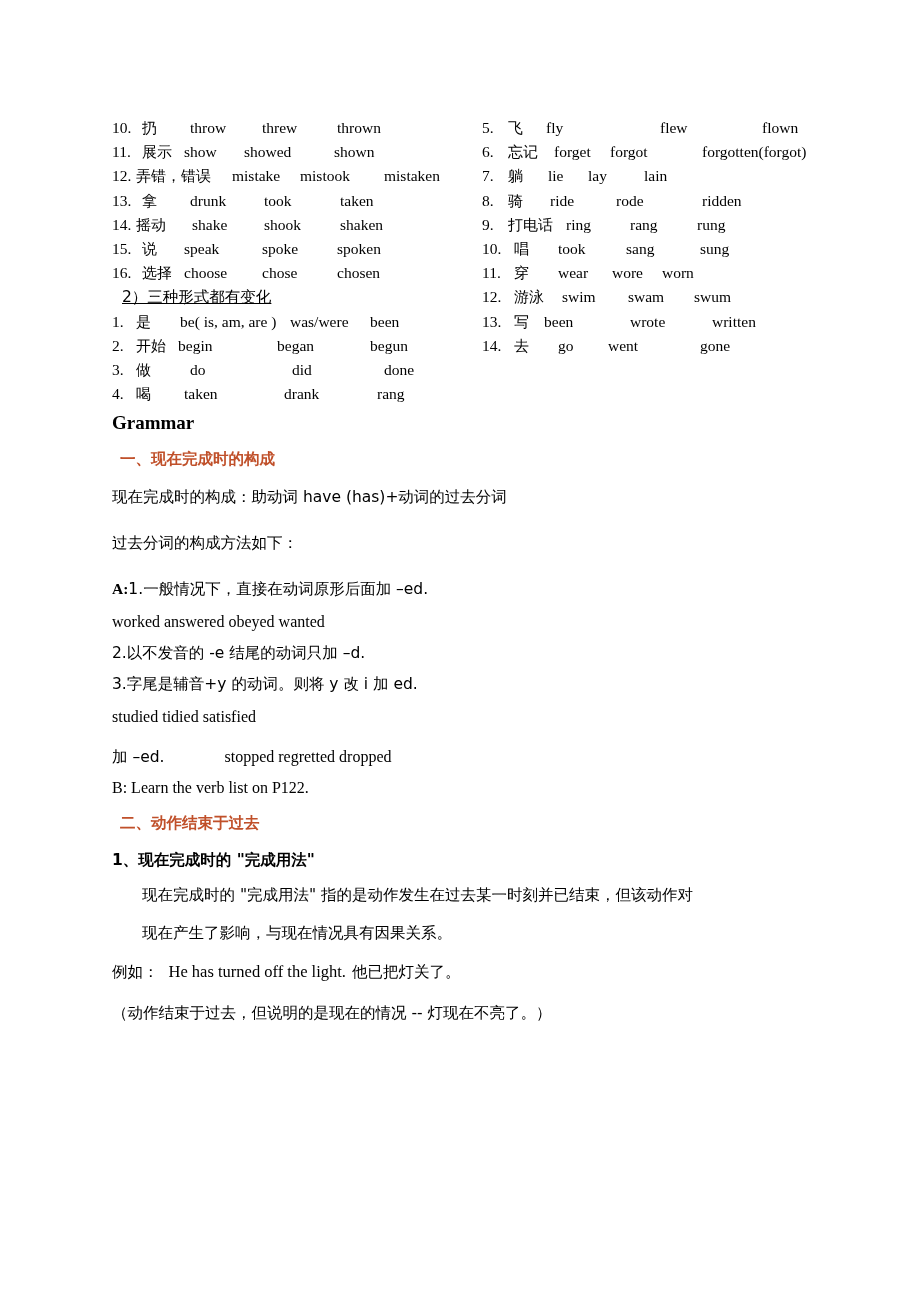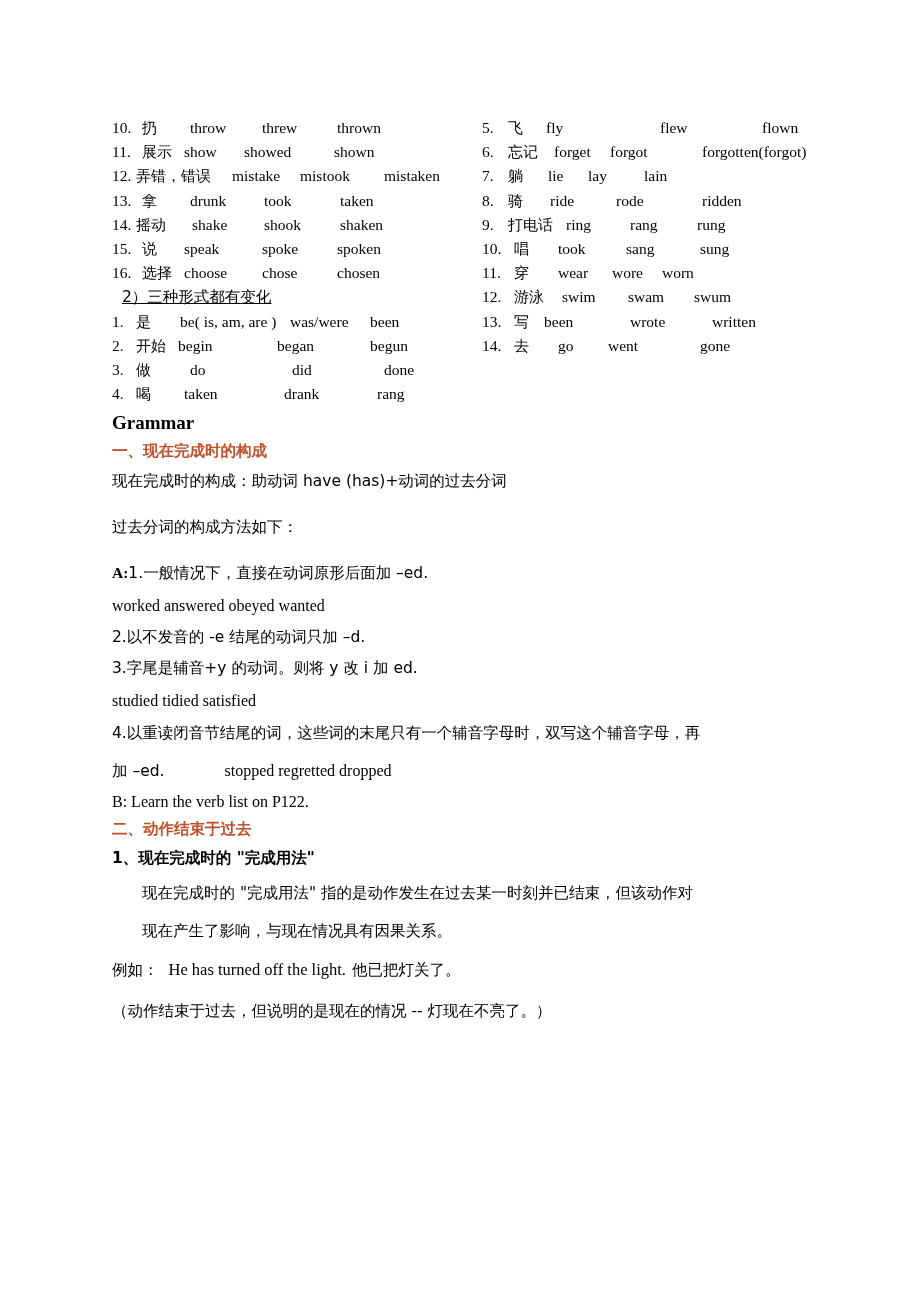--- a/index.html
+++ b/index.html
@@ -79,21 +79,21 @@
     margin: 0 0 0 0;
     line-height: 30px;
     color: #000;
   }
   .sec-heading {
     color: #C0502A;
     font-family: "DejaVu Sans", "Liberation Sans", sans-serif;
     font-weight: bold;
     font-size: 15.5px;
     line-height: 26px;
-    margin: 0;
+    margin: 8px;
     white-space: nowrap;
   }
   .para-cn {
     font-family: "DejaVu Sans", "Liberation Sans", sans-serif;
     font-size: 15.5px;
     line-height: 24px;
     margin: 0;
     color: #000;
   }
   .para-mixed {
@@ -360,21 +360,20 @@
 
     <div class="para-en" style="line-height:32px">worked   answered   obeyed   wanted</div>
 
     <div class="para-mixed" style="line-height:30px">2.以不发音的 -e 结尾的动词只加 –d.</div>
 
 
     <div class="para-mixed" style="line-height:32px">3.字尾是辅音+y 的动词。则将 y 改 i 加 ed.</div>
 
     <div class="para-en" style="line-height:34px">studied   tidied   satisfied</div>
 
-    <div class="para-mixed" style="line-height:30px">4.以重读闭音节结尾的词，这些词的末尾只有一个辅音字母时，双写这个辅音字母，再</div>
 
     <div class="gap-sm"></div>
 
     <div class="para-mixed" style="line-height:34px"><span>加 –ed.</span><span style="display:inline-block;width:60px"></span><span class="en-inline" style="font-size:16px">stopped   regretted dropped</span></div>
 
     <div class="para-en" style="line-height:28px">B: Learn the verb list on P122.</div>
 
     <div class="sec-heading">二、动作结束于过去</div>
 
     <div class="num-heading" style="line-height:32px">1、现在完成时的 "完成用法"</div>

